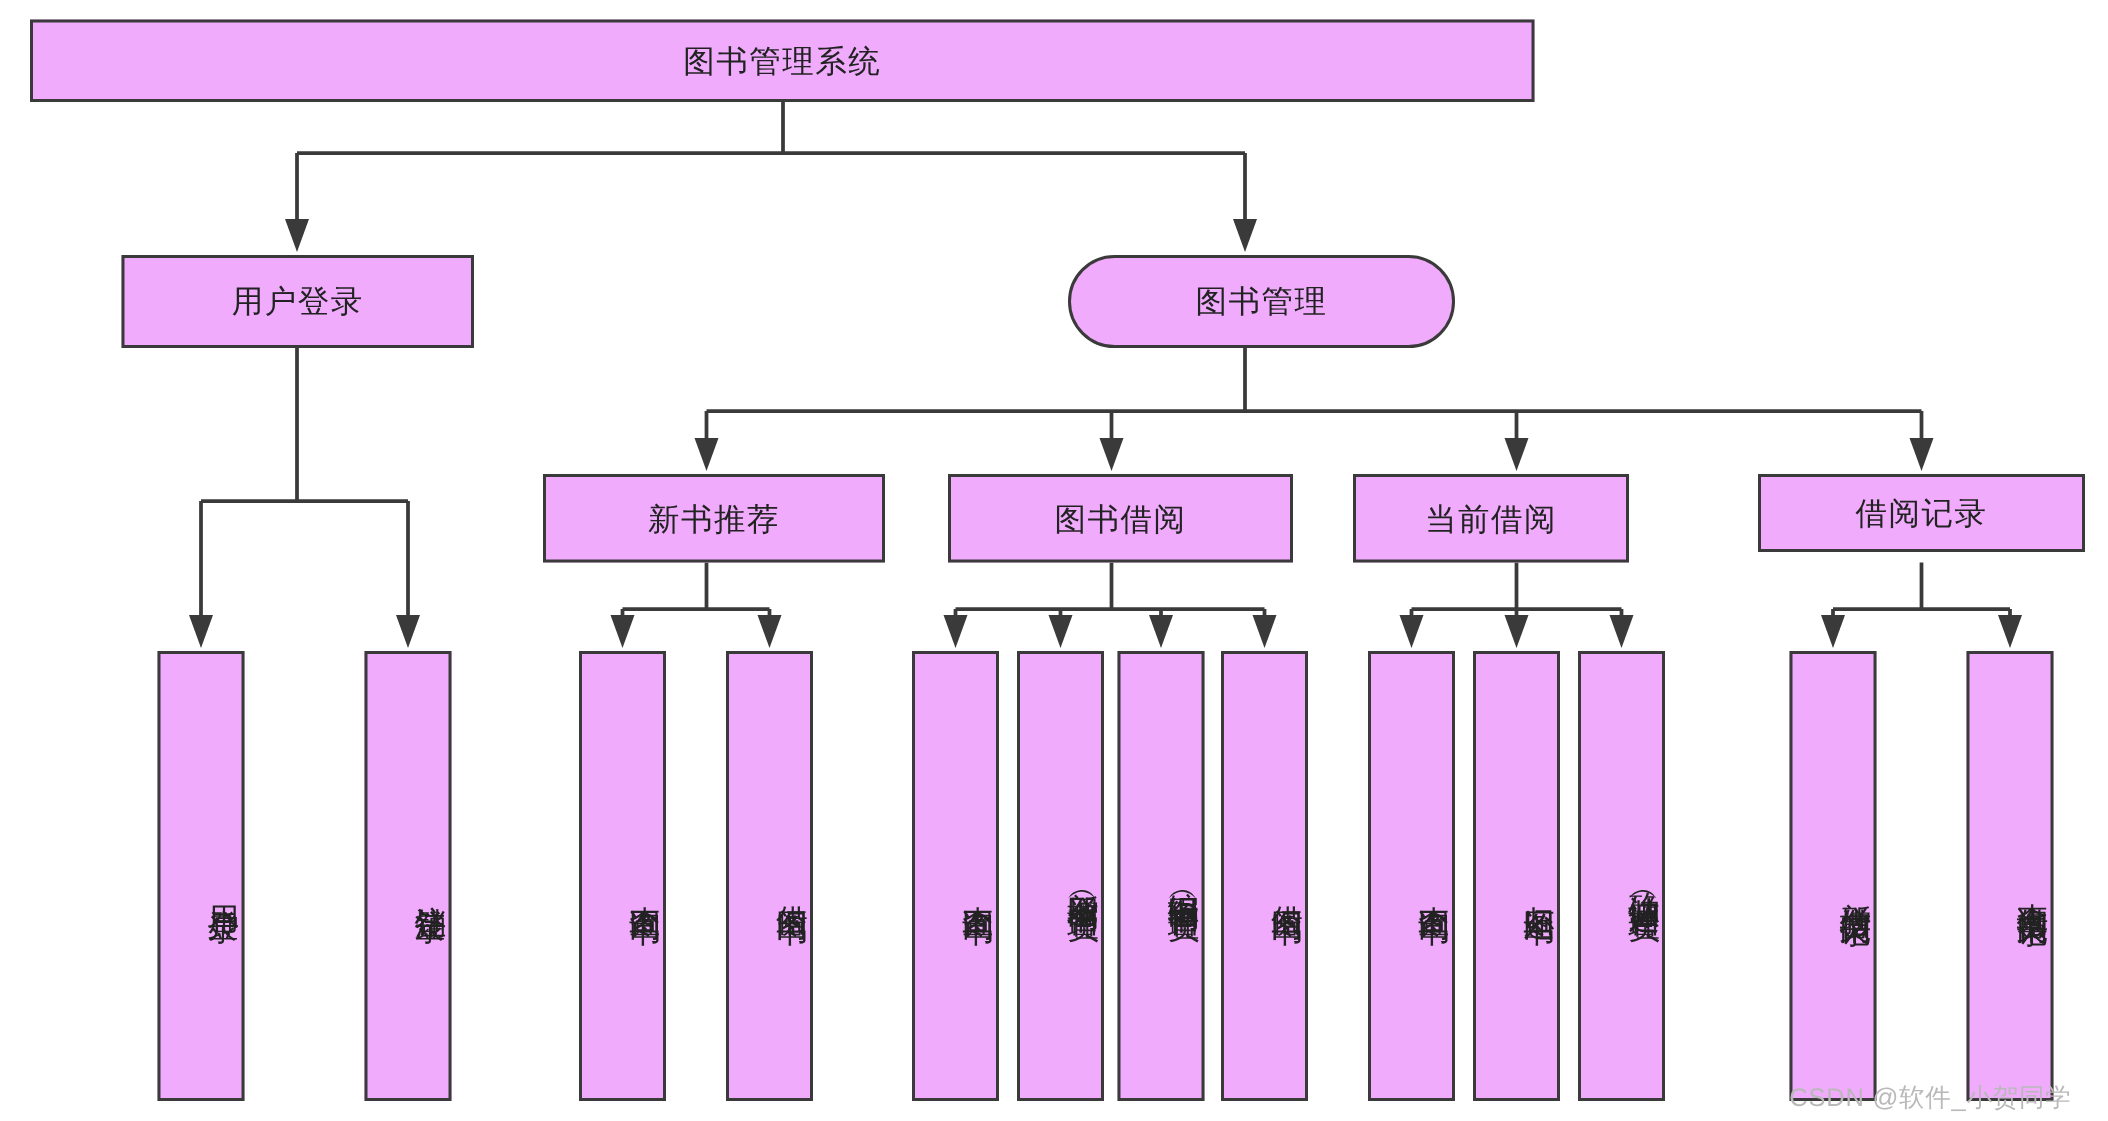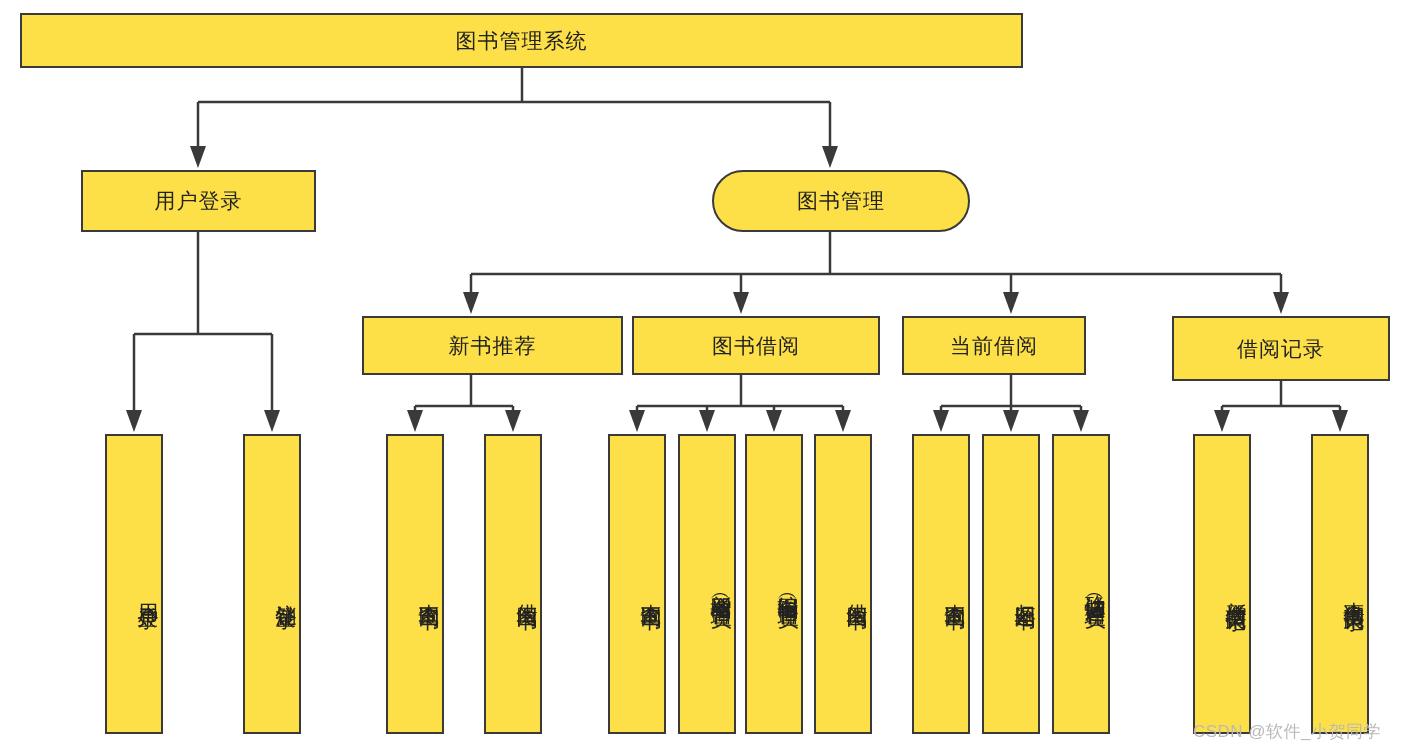--- a/index.html
+++ b/index.html
@@ -1,19 +1,19 @@
 <!DOCTYPE html>
 <html><head>
 <meta charset="utf-8">
 <style>
   html,body{margin:0;padding:0;background:#ffffff;}
   body{width:1405px;height:747px;position:relative;overflow:hidden;
        font-family:"Liberation Sans","DejaVu Sans",sans-serif;}
   #canvas{position:absolute;left:0;top:0;width:1405px;height:747px;}
-  .node{position:absolute;box-sizing:border-box;background:#fde047;
+  .node{position:absolute;box-sizing:border-box;background:#f0abfc;
         border:2.5px solid #3a3a3a;display:flex;align-items:center;
         justify-content:center;color:#222222;}
   .node.h{font-size:21px;letter-spacing:1px;}
   .node.leaf{writing-mode:vertical-rl;text-orientation:upright;
              font-size:21px;letter-spacing:2px;line-height:1.25;
              padding-top:14px;align-items:flex-start;justify-content:center;}
   .node.leaf.tall{padding-top:6px;}
   .watermark{position:absolute;right:24px;bottom:4px;font-size:17px;
              color:#b9b9b9;letter-spacing:.5px;white-space:nowrap;}
   svg.lines{position:absolute;left:0;top:0;width:1405px;height:747px;
@@ -86,24 +86,24 @@
     <polygon points="1214,410 1230,410 1222,432"></polygon>
     <line x1="1340" y1="406" x2="1340" y2="412"></line>
     <polygon points="1332,410 1348,410 1340,432"></polygon>
   </svg>
 
   <div class="node h" style="left:20px;top:13px;width:1003px;height:55px;">图书管理系统</div>
 
   <div class="node h" style="left:81px;top:170px;width:235px;height:62px;">用户登录</div>
   <div class="node h" style="left:712px;top:170px;width:258px;height:62px;border-radius:31px;">图书管理</div>
 
-  <div class="node h" style="left:362px;top:316px;width:261px;height:59px;">新书推荐</div>
-  <div class="node h" style="left:632px;top:316px;width:248px;height:59px;">图书借阅</div>
+  <div class="node h" style="left:362px;top:316px;width:228px;height:59px;">新书推荐</div>
+  <div class="node h" style="left:632px;top:316px;width:230px;height:59px;">图书借阅</div>
   <div class="node h" style="left:902px;top:316px;width:184px;height:59px;">当前借阅</div>
-  <div class="node h" style="left:1172px;top:316px;width:218px;height:65px;">借阅记录</div>
+  <div class="node h" style="left:1172px;top:316px;width:218px;height:52px;">借阅记录</div>
 
   <div class="node leaf" style="left:105px;top:434px;width:58px;height:300px;">用户登录</div>
   <div class="node leaf" style="left:243px;top:434px;width:58px;height:300px;">注销登录</div>
 
   <div class="node leaf" style="left:386px;top:434px;width:58px;height:300px;">查询图书</div>
   <div class="node leaf" style="left:484px;top:434px;width:58px;height:300px;">借阅图书</div>
 
   <div class="node leaf" style="left:608px;top:434px;width:58px;height:300px;">查询图书</div>
   <div class="node leaf tall" style="left:678px;top:434px;width:58px;height:300px;">新增图书（管理员）</div>
   <div class="node leaf tall" style="left:745px;top:434px;width:58px;height:300px;">编辑图书（管理员）</div>

